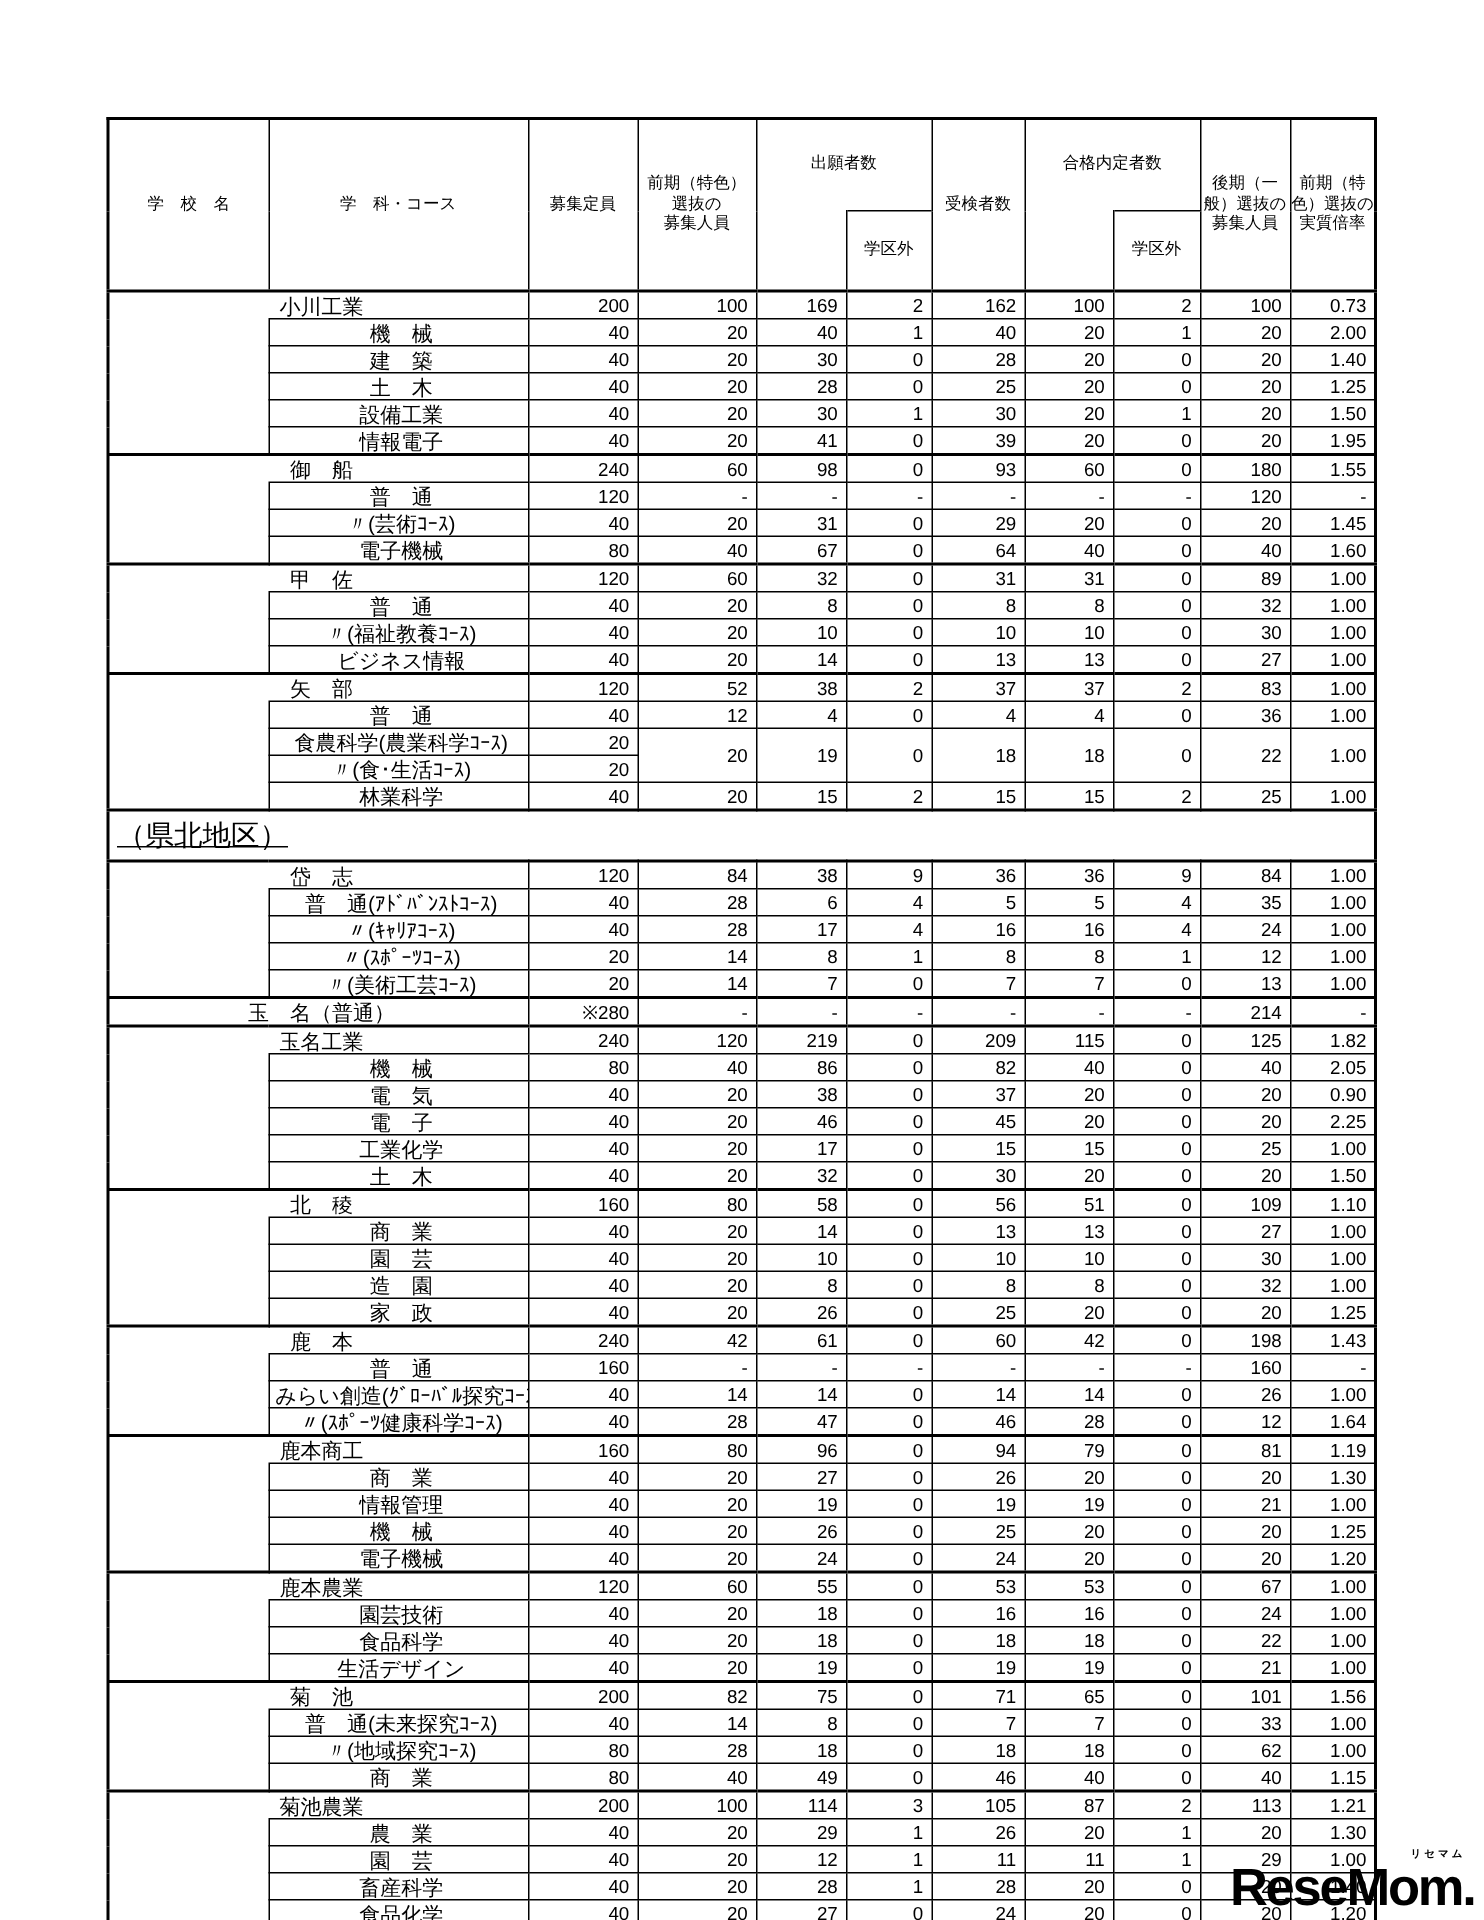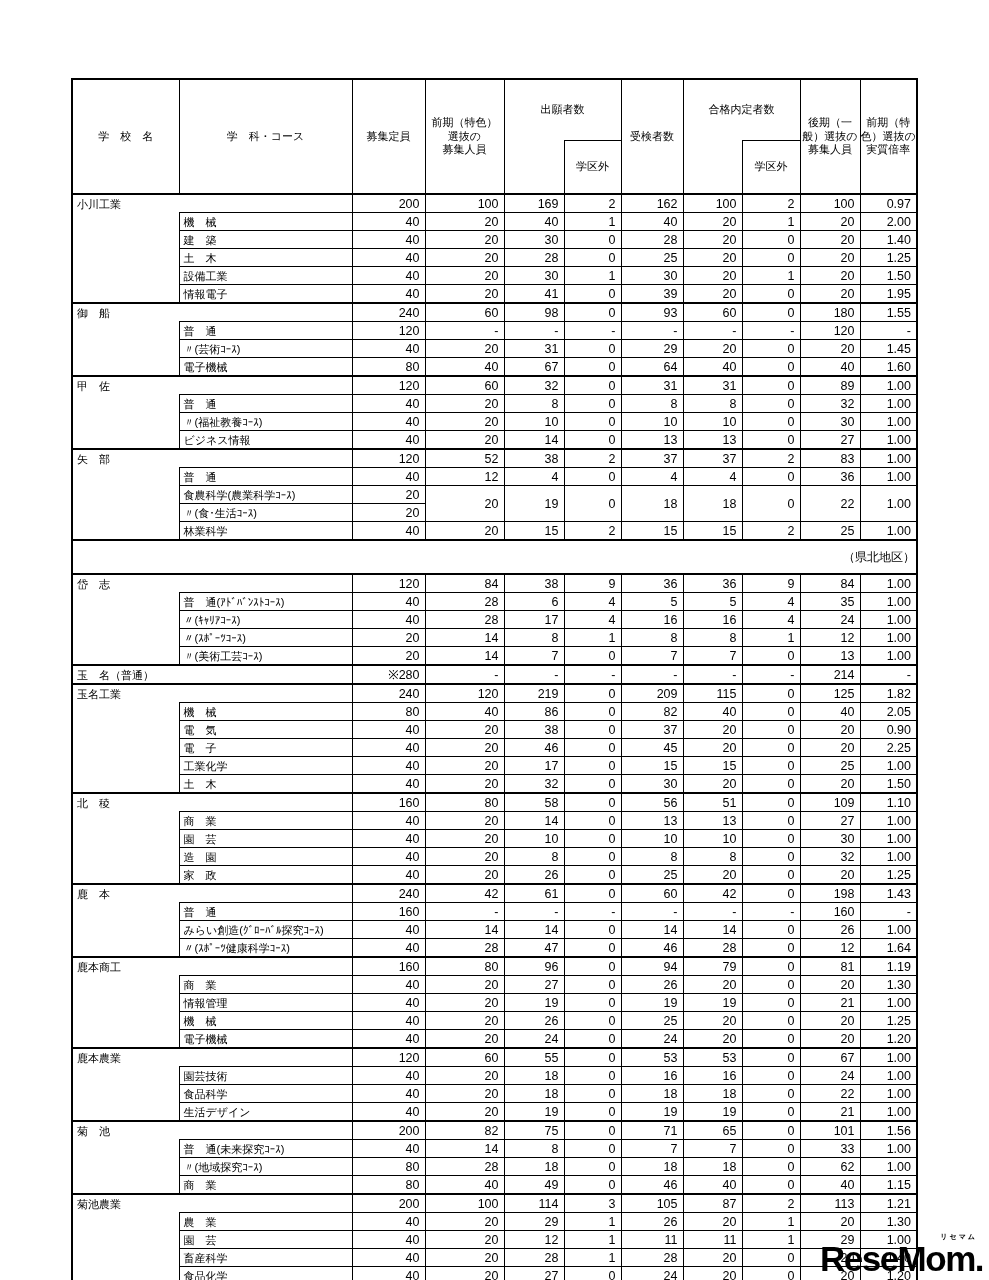--- a/index.html
+++ b/index.html
@@ -20,29 +20,29 @@
   tr.hrow1 th{height:30px;}
   tr.hrow2 th{height:22px;margin-left:16px;}
   .hdr-bottom{border-bottom:2px solid #000 !important;}
   .no-bottom{border-bottom:none;}
   .merged-up{border-top:none;}
   .num-cell{
     text-align:right;padding:0 5px 0 0;font-size:12.5px;height:17px;
     line-height:16px;white-space:nowrap;vertical-align:middle;
   }
   .name-cell{
-    text-align:left;padding:0 0 0 4px;font-size:11px;height:17px;
+    text-align:center;padding:0 0 0 4px;font-size:14px;height:17px;
     line-height:16px;white-space:nowrap;vertical-align:middle;
   }
   .school-cell{border-bottom:none;}
   .spacer-cell{border-top:none;}
   tr.school-row td{border-top:2px solid #000;}
   .band-cell{
     border-top:2px solid #000;border-bottom:2px solid #000;
-    height:30px;font-size:12px;text-align:right;padding-left:5px;vertical-align:middle;
+    height:30px;font-size:19px;text-align:left;padding-left:5px;vertical-align:middle;text-decoration:underline;
   }
   .logo{
     position:absolute;top:1233px;right:6px;text-align:right;line-height:1;
   }
   .logo .ruby{
     display:block;font-size:7px;letter-spacing:2px;margin:0 6px 1px 0;
     font-weight:bold;
   }
   .logo .wordmark{
     display:block;font-size:35px;font-weight:bold;letter-spacing:-1.5px;
@@ -94,21 +94,21 @@
       <tr class="school-row">
         <td class="name-cell school-cell" colspan="2">小川工業</td>
         <td class="num-cell">200</td>
         <td class="num-cell">100</td>
         <td class="num-cell">169</td>
         <td class="num-cell">2</td>
         <td class="num-cell">162</td>
         <td class="num-cell">100</td>
         <td class="num-cell">2</td>
         <td class="num-cell">100</td>
-        <td class="num-cell">0.97</td>
+        <td class="num-cell">0.73</td>
       </tr>
       <tr>
         <td class="spacer-cell" rowspan="5"></td>
         <td class="name-cell">機　械</td>
         <td class="num-cell">40</td>
         <td class="num-cell">20</td>
         <td class="num-cell">40</td>
         <td class="num-cell">1</td>
         <td class="num-cell">40</td>
         <td class="num-cell">20</td>

